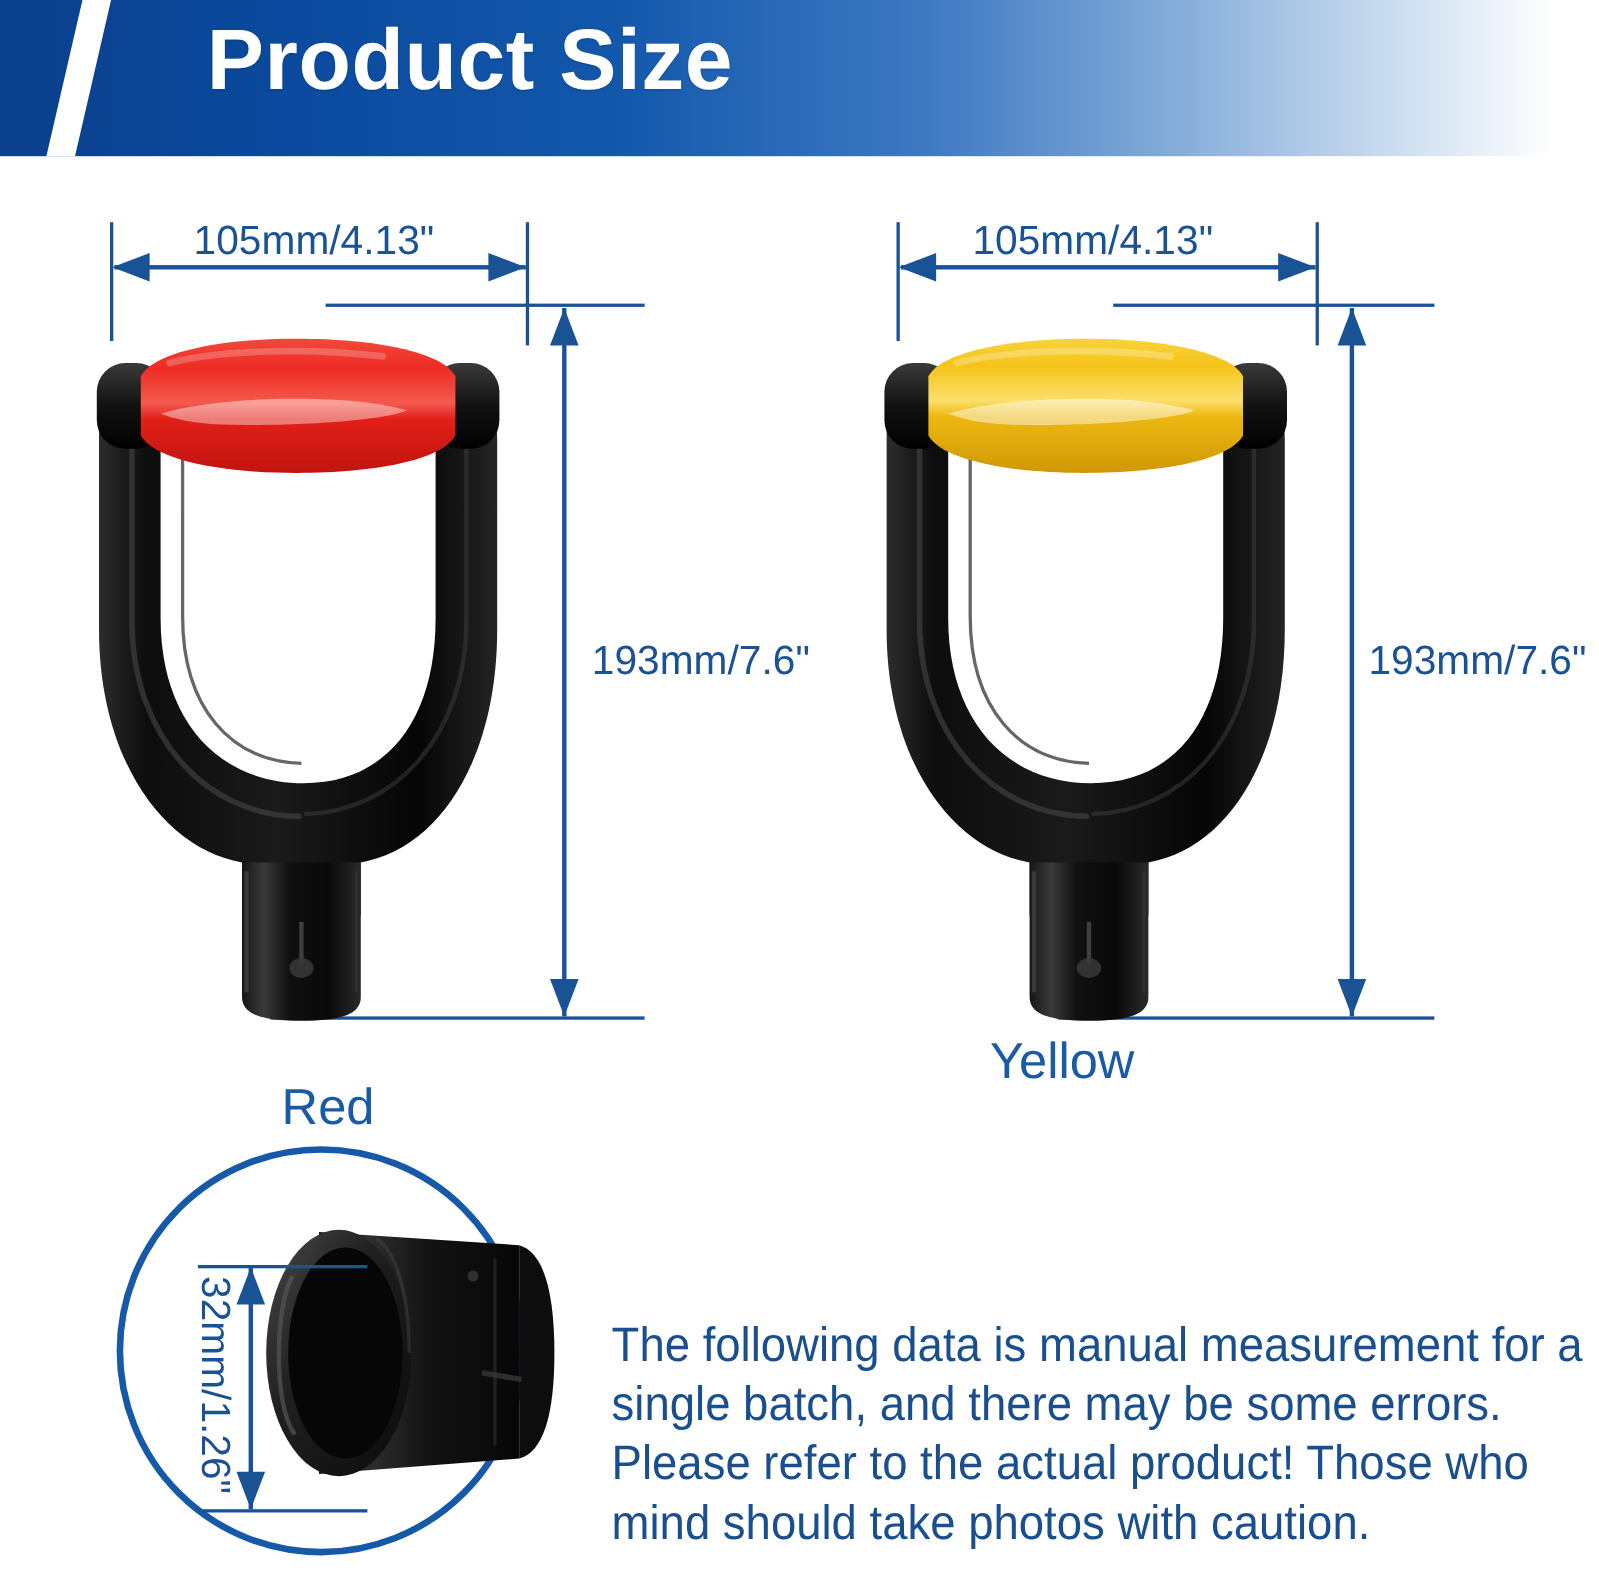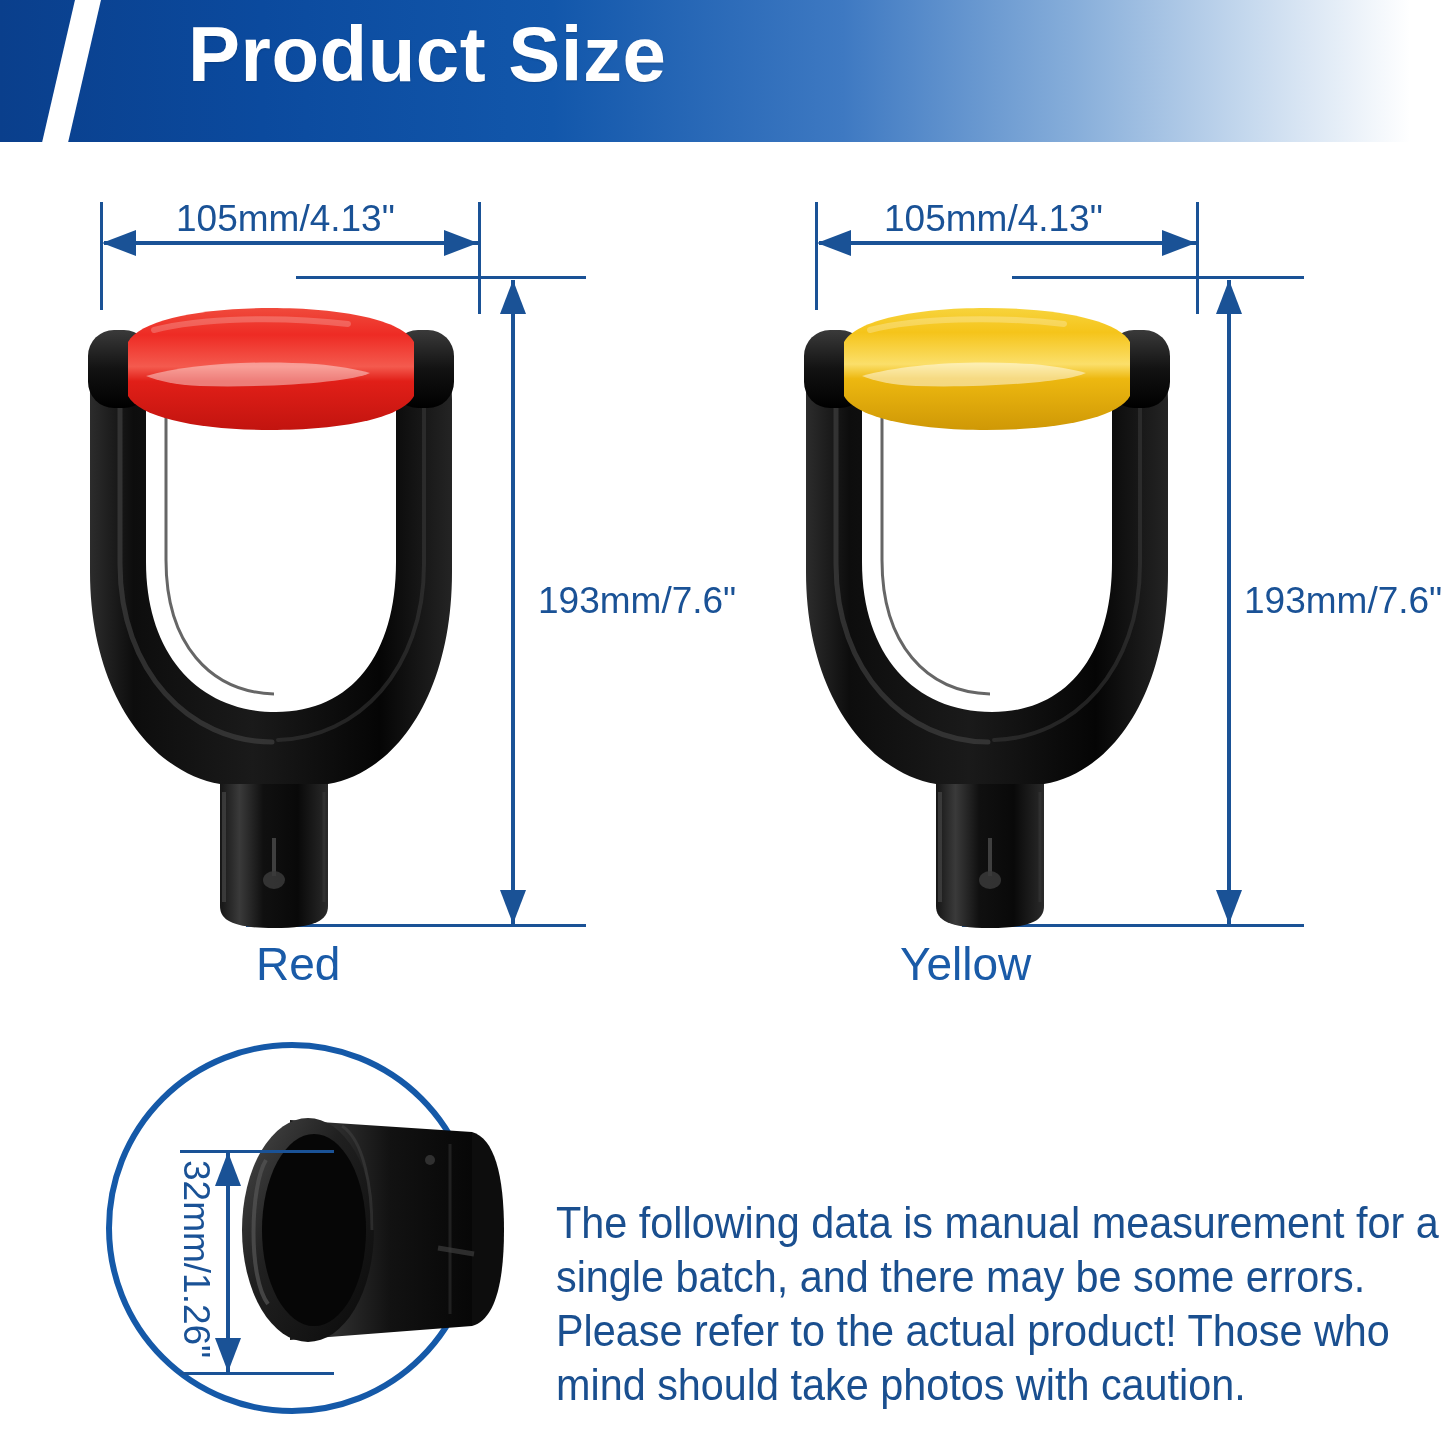--- a/index.html
+++ b/index.html
@@ -274,21 +274,21 @@
              C 236 656, 248 648, 248 634
              L 248 512 Z" fill="url(#socketGradR)"></path>
     <path d="M 144 520 L 144 630" fill="none" stroke="#4d4d4d" stroke-width="4" opacity="0.6"></path>
     <path d="M 244 520 L 244 630" fill="none" stroke="#3a3a3a" stroke-width="3" opacity="0.5"></path>
 
     <line x1="194" y1="566" x2="194" y2="604" stroke="#3f3f3f" stroke-width="4"></line>
     <ellipse cx="194" cy="608" rx="11" ry="9" fill="#3a3a3a" opacity="0.85"></ellipse>
   </svg>
 </div>
 
-<div class="color-label" style="left:256px; top:937px;">Red</div>
+<div class="color-label" style="left:256px; top:979px;">Red</div>
 
 <div class="dim-text" style="left:884px; top:198px;">105mm/4.13"</div>
 
 <div class="ext-line-v" style="left:815px; top:202px; height:108px;"></div>
 <div class="ext-line-v" style="left:1196px; top:202px; height:112px;"></div>
 
 <div class="dim-line-h" style="left:819px; top:241px; width:377px;"></div>
 <div class="arrow arrow-left" style="left:817px; top:230px;"></div>
 <div class="arrow arrow-right" style="left:1162px; top:230px;"></div>
 

